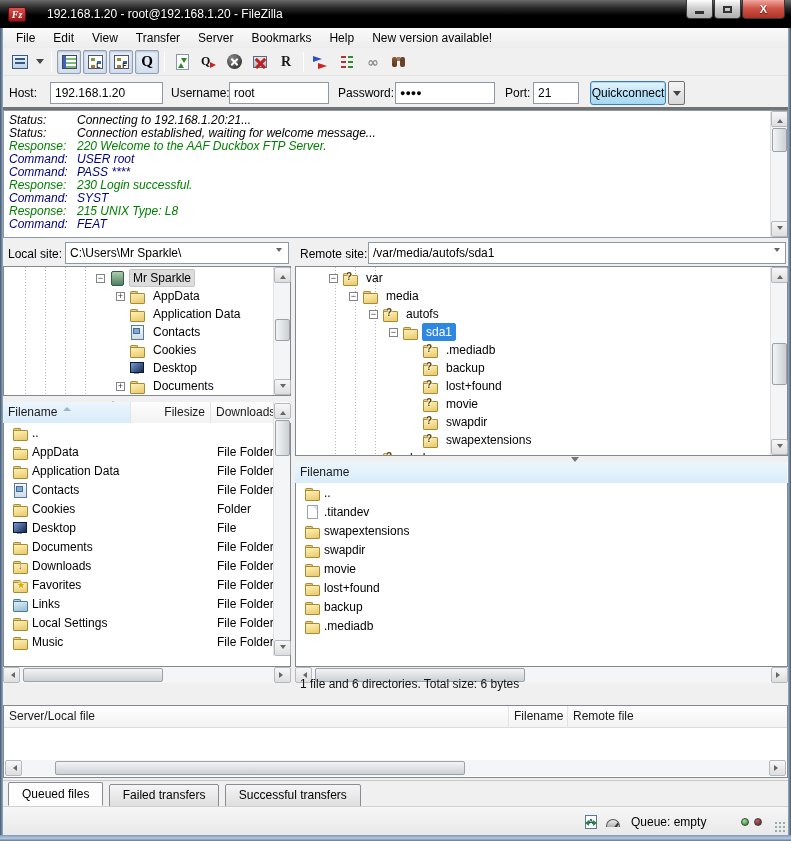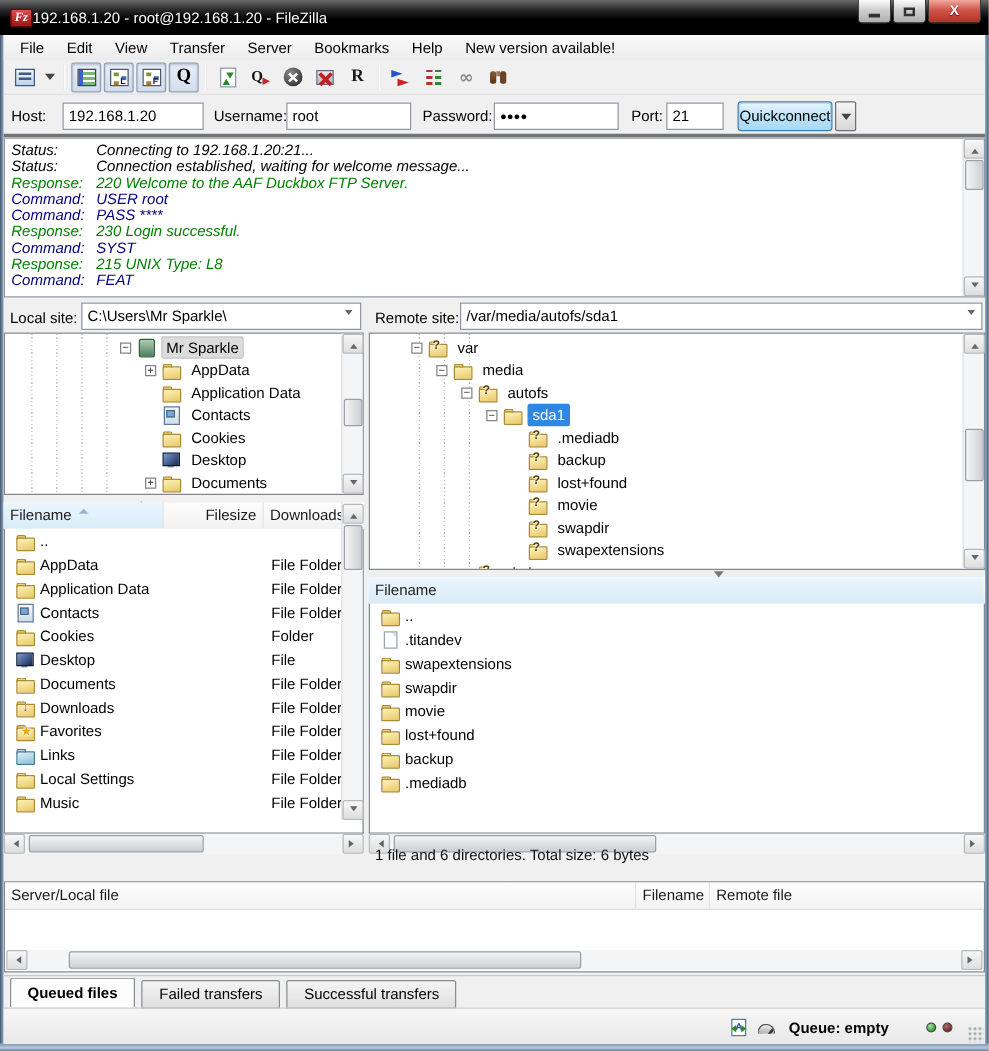--- a/index.html
+++ b/index.html
@@ -4,21 +4,21 @@
 <style>
 * { margin:0; padding:0; box-sizing:border-box; }
 html,body { width:791px; height:841px; overflow:hidden; background:#888; }
 body { font-family:"Liberation Sans","DejaVu Sans",sans-serif; font-size:12px; color:#000; }
 .window { position:relative; width:791px; height:841px; background:#f0f0f0; }
 
 
 .titlebar { position:absolute; left:0; top:0; width:791px; height:28px;
   background:linear-gradient(180deg,#6a6a6a 0%,#2a2a2a 28%,#000 55%,#000 100%);
   display:flex; align-items:center; }
-.fz-logo { width:18px; height:15px; margin:0 0 0 8px; border-radius:2px;
+.fz-logo { width:18px; height:15px; margin:0 21px 0 8px; border-radius:2px;
   background:linear-gradient(#e05050,#9a1515); border:1px solid #5e0d0d;
   color:#fff; font:italic bold 10px/13px "Liberation Serif",serif; text-align:center; }
 .title-text { color:#fff; font-size:12px; text-shadow:0 1px 2px #000; }
 .win-btns { position:absolute; right:6px; top:0; display:flex; }
 .wbtn { height:19px; margin-left:1px; border:1px solid #383838; border-top:none;
   border-radius:0 0 4px 4px; background:linear-gradient(#fdfdfd,#cfcfcf 45%,#aeaeae);
   display:flex; align-items:center; justify-content:center; }
 .wbtn-min,.wbtn-max { width:27px; }
 .wbtn-close { width:43px; background:linear-gradient(#f0a8a0,#d05448 45%,#b03226);
   color:#fff; font:bold 11px "Liberation Sans",sans-serif; text-shadow:0 1px 1px #601010; }
@@ -207,37 +207,37 @@
   background:#fff; border:1px solid #828790; }
 .queue-header { position:absolute; left:0; top:0; width:783px; height:22px;
   background:linear-gradient(#fdfdfd,#f4f4f4); border-bottom:1px solid #dcdcdc; }
 .qh-sep { position:absolute; top:0; width:1px; height:22px; background:#e3e3e3; }
 
 
 .tabs { position:absolute; left:0; top:752px; width:785px; height:26px; border-top:1px solid #c8c8c8;
   padding:1px 0 0 5px; }
 .tab { display:inline-block; padding:3px 13px 4px; margin-right:2px; border:1px solid #898c95;
   border-radius:2px 2px 0 0; background:linear-gradient(#f4f4f4,#dfdfdf); position:relative; top:1px; }
-.tab.active { background:#fdfdfd; font-weight:bold; border-bottom-color:#fdfdfd; top:0; padding-top:4px; }
+.tab.active { background:#fdfdfd; font-weight:normal; border-bottom-color:#fdfdfd; top:0; padding-top:4px; }
 
 
 .statusbar { position:absolute; left:0; top:778px; width:785px; height:29px;
   background:linear-gradient(#f6f6f6,#e9e9e9); border-top:1px solid #d0d0d0; }
 .sb-doc { position:absolute; left:582px; top:8px; width:12px; height:14px; background:#fff;
   border:1px solid #5a7a9a; font:bold 8px/12px "Liberation Sans",sans-serif; text-align:center; color:#1a4a8a; }
 .sb-doc::before { content:""; position:absolute; left:-4px; top:4px; border:3px solid transparent;
   border-right:4px solid #2a8a2a; }
 .sb-doc::after { content:""; position:absolute; right:-4px; top:4px; border:3px solid transparent;
   border-left:4px solid #2a8a2a; }
 .sb-gauge { position:absolute; left:603px; top:12px; width:14px; height:8px;
   border-radius:8px 8px 0 0; background:linear-gradient(#ececec,#b0b0b0); border:1px solid #555;
   border-bottom:none; overflow:hidden; }
 .sb-gauge::after { content:""; position:absolute; left:6px; bottom:-2px; width:2px; height:8px;
   background:#333; transform:rotate(38deg); transform-origin:bottom; }
-.sb-queuetext { position:absolute; left:628px; top:8px;font-weight:bold; }
+.sb-queuetext { position:absolute; left:628px; top:8px; }
 .led { position:absolute; top:11px; width:8px; height:8px; border-radius:50%; border:1px solid #444; }
 .led-recv { left:738px; background:radial-gradient(circle at 35% 30%,#9ce89c,#1f7a1f); }
 .led-send { left:751px; background:radial-gradient(circle at 35% 30%,#b06a6a,#5a1414); }
 .grip { position:absolute; right:1px; bottom:1px; width:13px; height:13px;
   background-image:radial-gradient(#9aa 1px,rgba(0,0,0,0) 1.2px); background-size:4px 4px; }
 </style>
 </head>
 <body>
 
 <div class="window">

